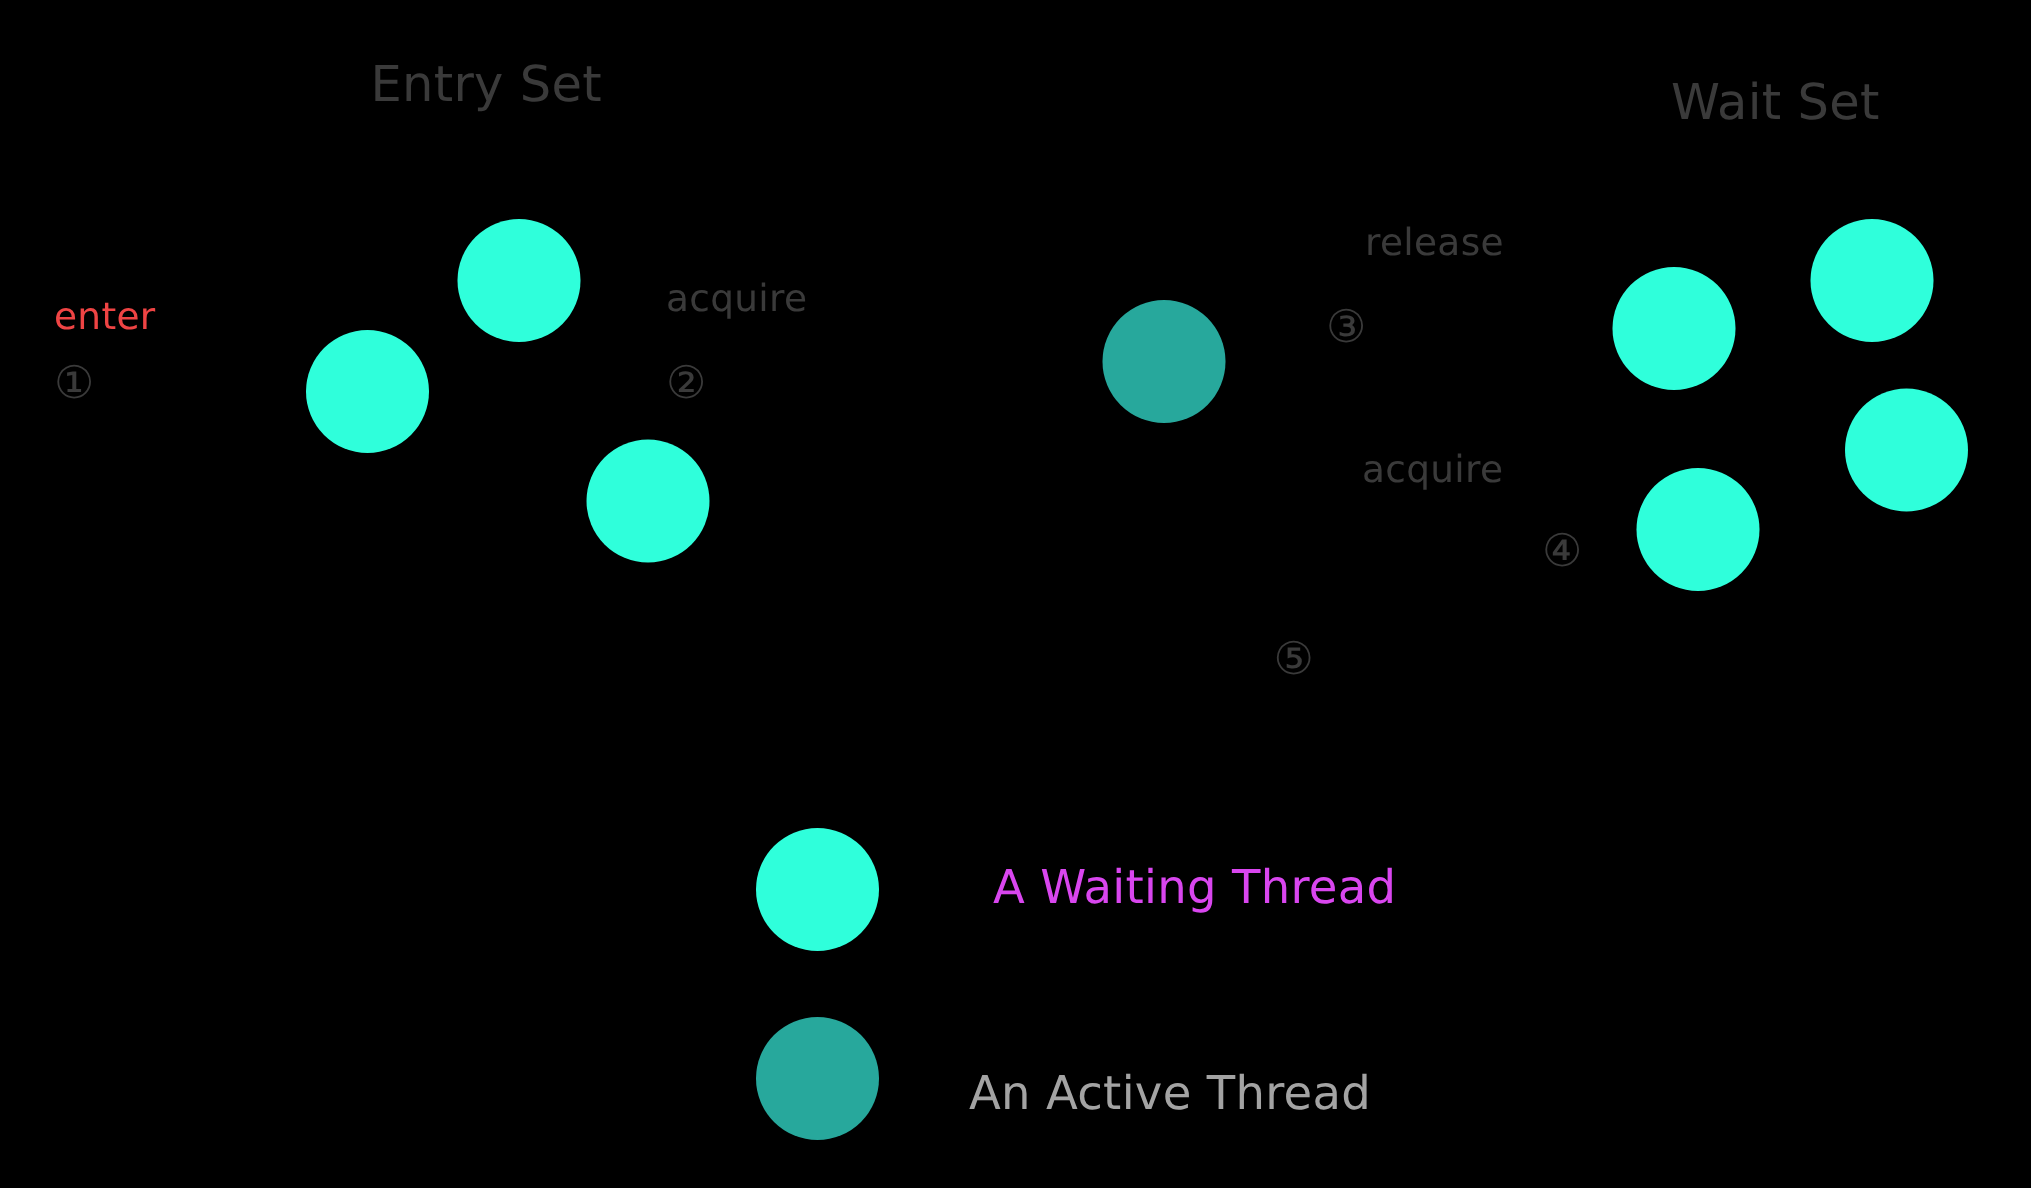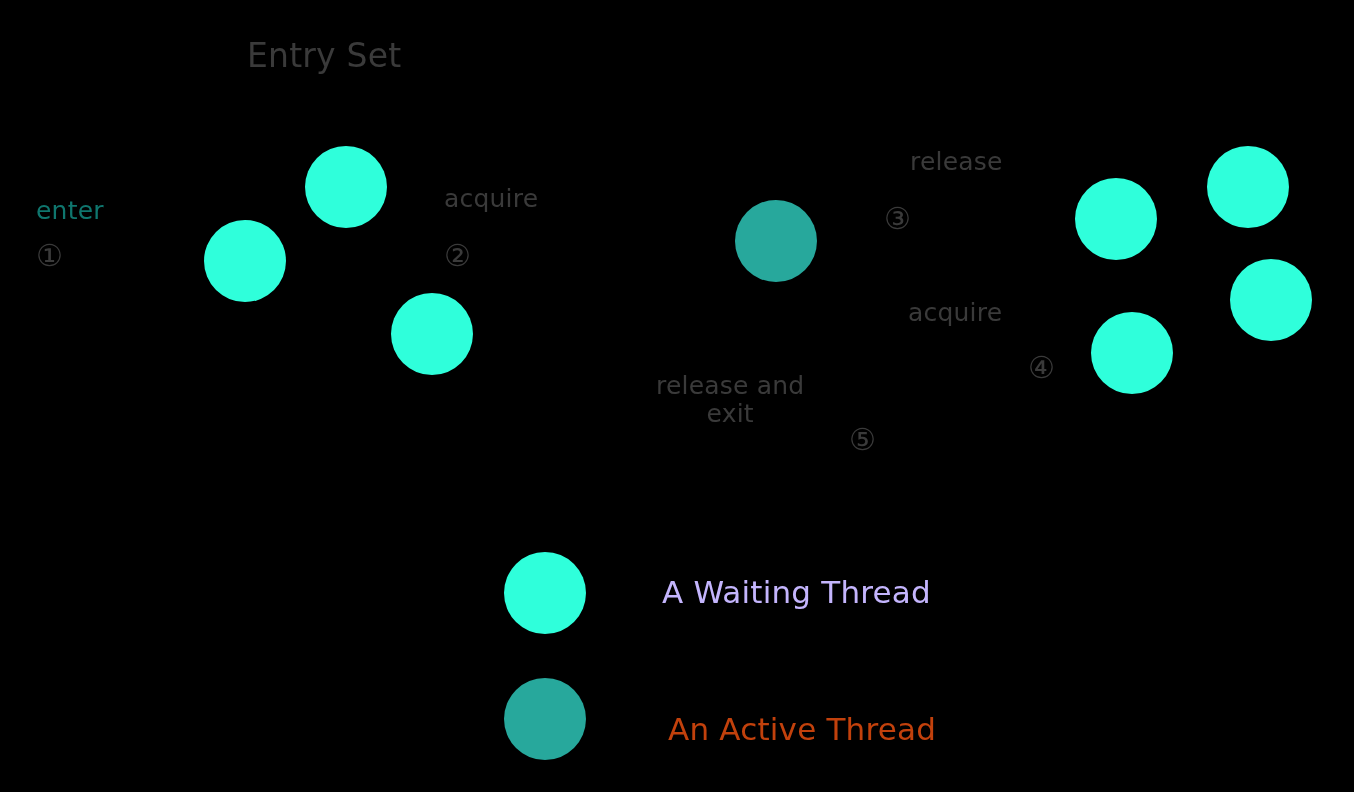--- a/index.html
+++ b/index.html
@@ -48,36 +48,35 @@
   .multiline {
     white-space: pre-line;
     text-align: center;
   }
 </style>
 </head>
 <body>
 
 <div id="stage" style="background: rgb(0, 0, 0);">
     <div class="label title" style="left: 247px; top: 38px; color: rgb(58, 58, 58);">Entry Set</div>
-    <div class="label step-word" style="left: 36px; top: 197px; color: #0f766e;">enter</div>
+    <div class="label title" style="left: 1114px; top: 50px; color: rgb(58, 58, 58);">Wait Set</div>
+    <div class="label step-word" style="left: 36px; top: 197px; color: #ef4444;">enter</div>
     <div class="label step-num" style="left: 36px; top: 239px; color: rgb(58, 58, 58);">①</div>
     <div class="label step-word" style="left: 444px; top: 185px; color: rgb(58, 58, 58);">acquire</div>
     <div class="label step-num" style="left: 444px; top: 239px; color: rgb(58, 58, 58);">②</div>
     <div class="label step-word" style="left: 910px; top: 148px; color: rgb(58, 58, 58);">release</div>
     <div class="label step-num" style="left: 884px; top: 202px; color: rgb(58, 58, 58);">③</div>
     <div class="label step-word" style="left: 908px; top: 299px; color: rgb(58, 58, 58);">acquire</div>
     <div class="label step-num" style="left: 1028px; top: 351px; color: rgb(58, 58, 58);">④</div>
-    <div class="label step-word multiline" style="left: 656px; top: 372px; color: rgb(58, 58, 58);">release and
-exit</div>
     <div class="label step-num" style="left: 849px; top: 423px; color: rgb(58, 58, 58);">⑤</div>
     <div class="circle" style="left: 204px; top: 220px; width: 82px; height: 82px; background: rgb(47, 255, 219);"></div>
     <div class="circle" style="left: 305px; top: 146px; width: 82px; height: 82px; background: rgb(47, 255, 219);"></div>
     <div class="circle" style="left: 391px; top: 293px; width: 82px; height: 82px; background: rgb(47, 255, 219);"></div>
     <div class="circle" style="left: 735px; top: 200px; width: 82px; height: 82px; background: rgb(39, 168, 156);"></div>
     <div class="circle" style="left: 1075px; top: 178px; width: 82px; height: 82px; background: rgb(47, 255, 219);"></div>
     <div class="circle" style="left: 1207px; top: 146px; width: 82px; height: 82px; background: rgb(47, 255, 219);"></div>
     <div class="circle" style="left: 1230px; top: 259px; width: 82px; height: 82px; background: rgb(47, 255, 219);"></div>
     <div class="circle" style="left: 1091px; top: 312px; width: 82px; height: 82px; background: rgb(47, 255, 219);"></div>
     <div class="circle" style="left: 504px; top: 552px; width: 82px; height: 82px; background: rgb(47, 255, 219);"></div>
-    <div class="label legend-text" style="left: 662px; top: 575px; color: #c4b5fd;">A Waiting Thread</div>
+    <div class="label legend-text" style="left: 662px; top: 575px; color: #d946ef;">A Waiting Thread</div>
     <div class="circle" style="left: 504px; top: 678px; width: 82px; height: 82px; background: rgb(39, 168, 156);"></div>
-    <div class="label legend-text" style="left: 668px; top: 712px; color: #c2410c;">An Active Thread</div>
+    <div class="label legend-text" style="left: 646px; top: 712px; color: #a3a3a3;">An Active Thread</div>
   </div>
 
 </body></html>

